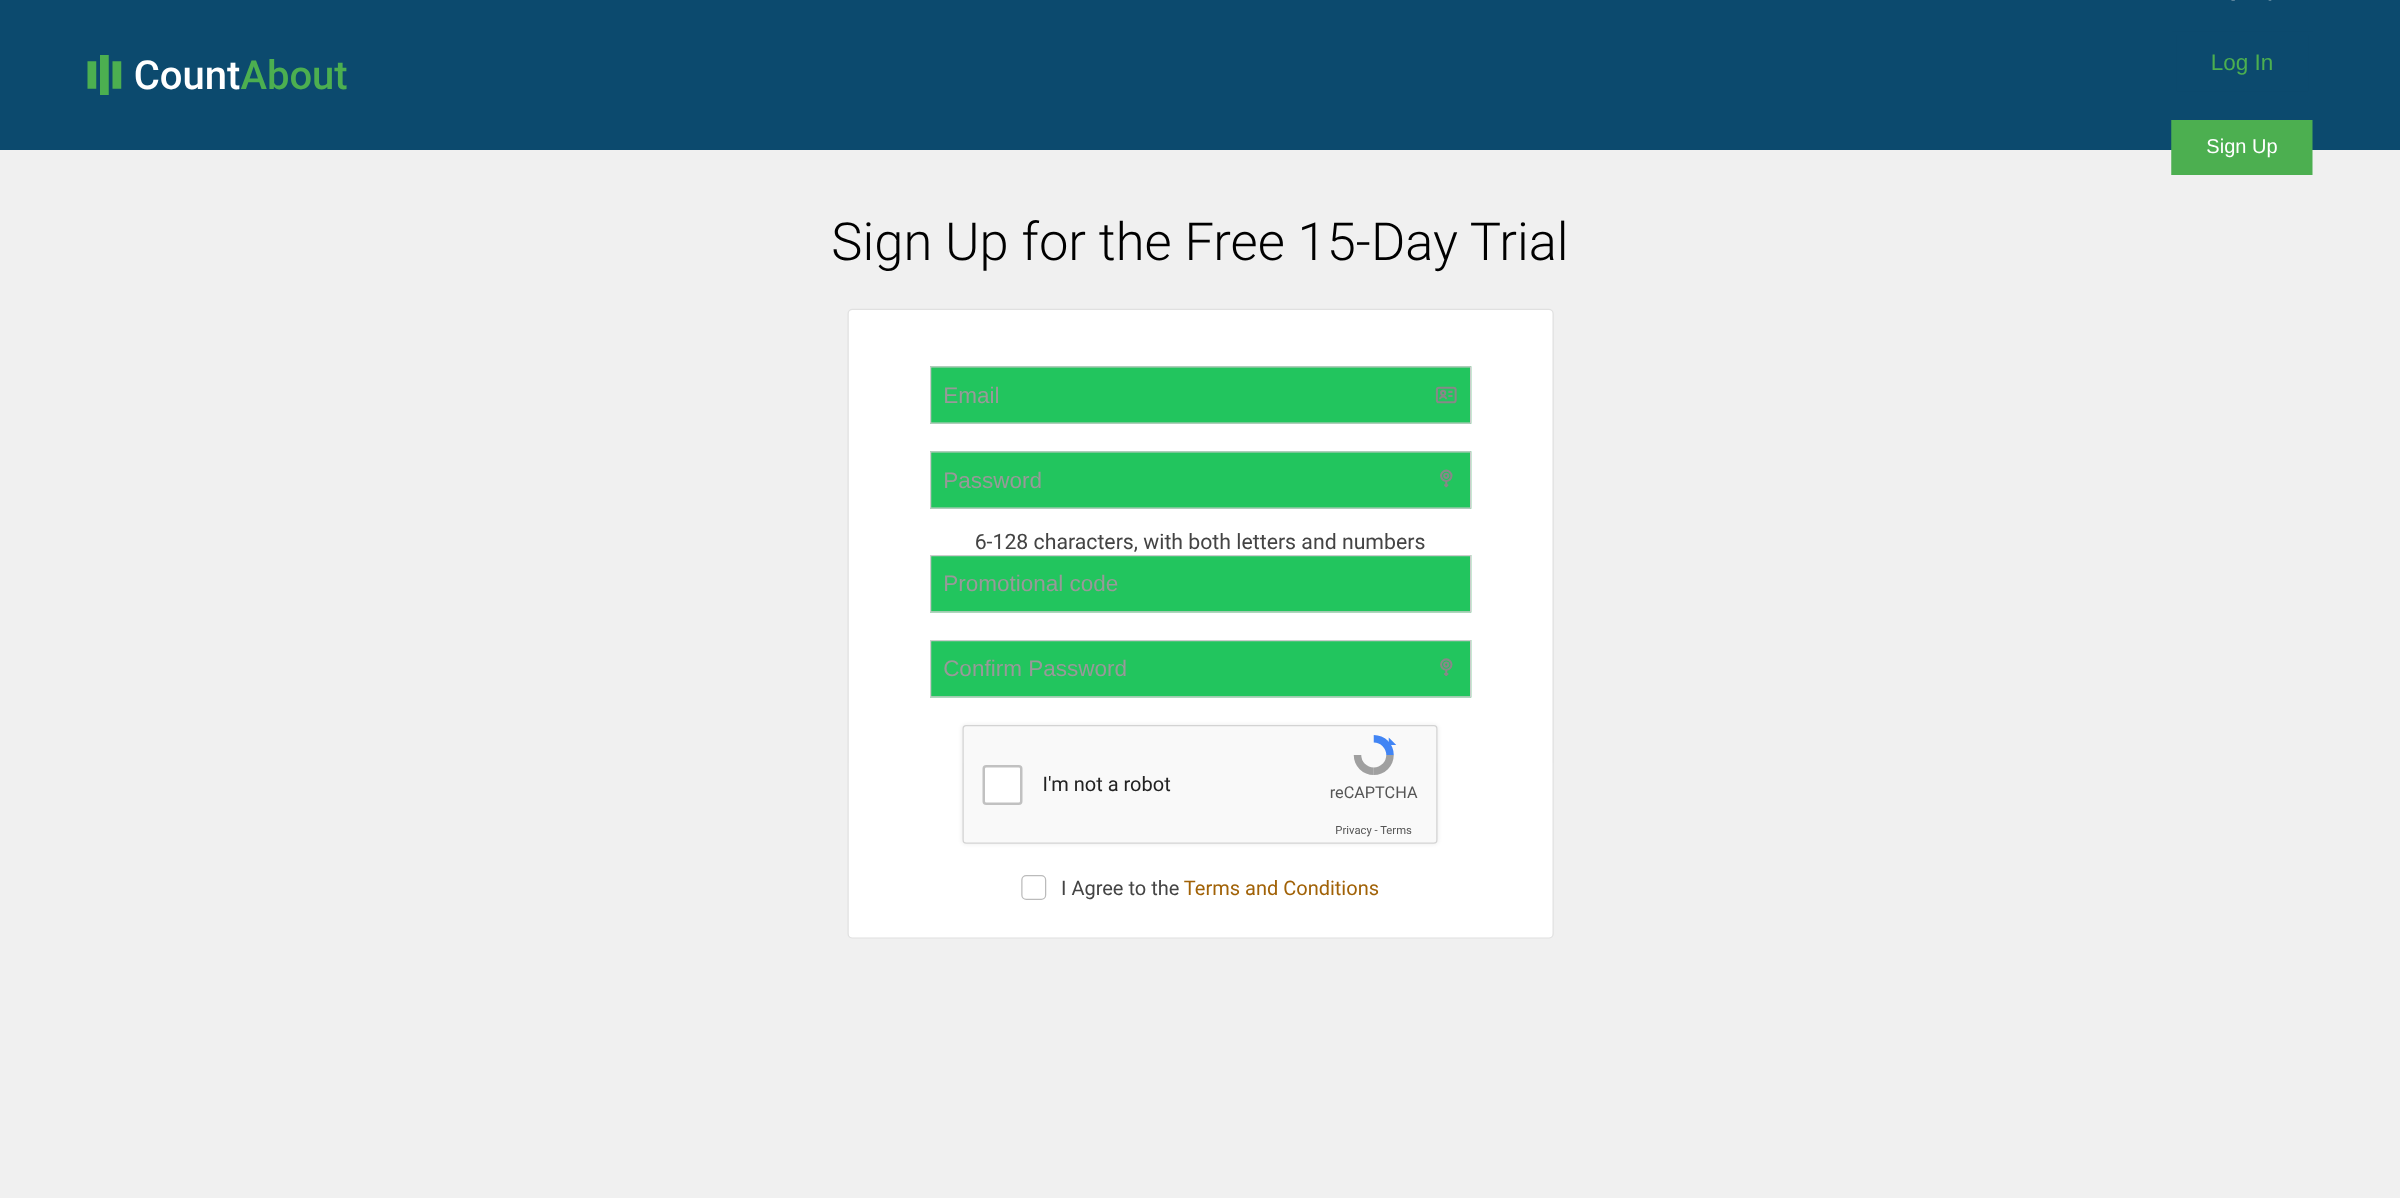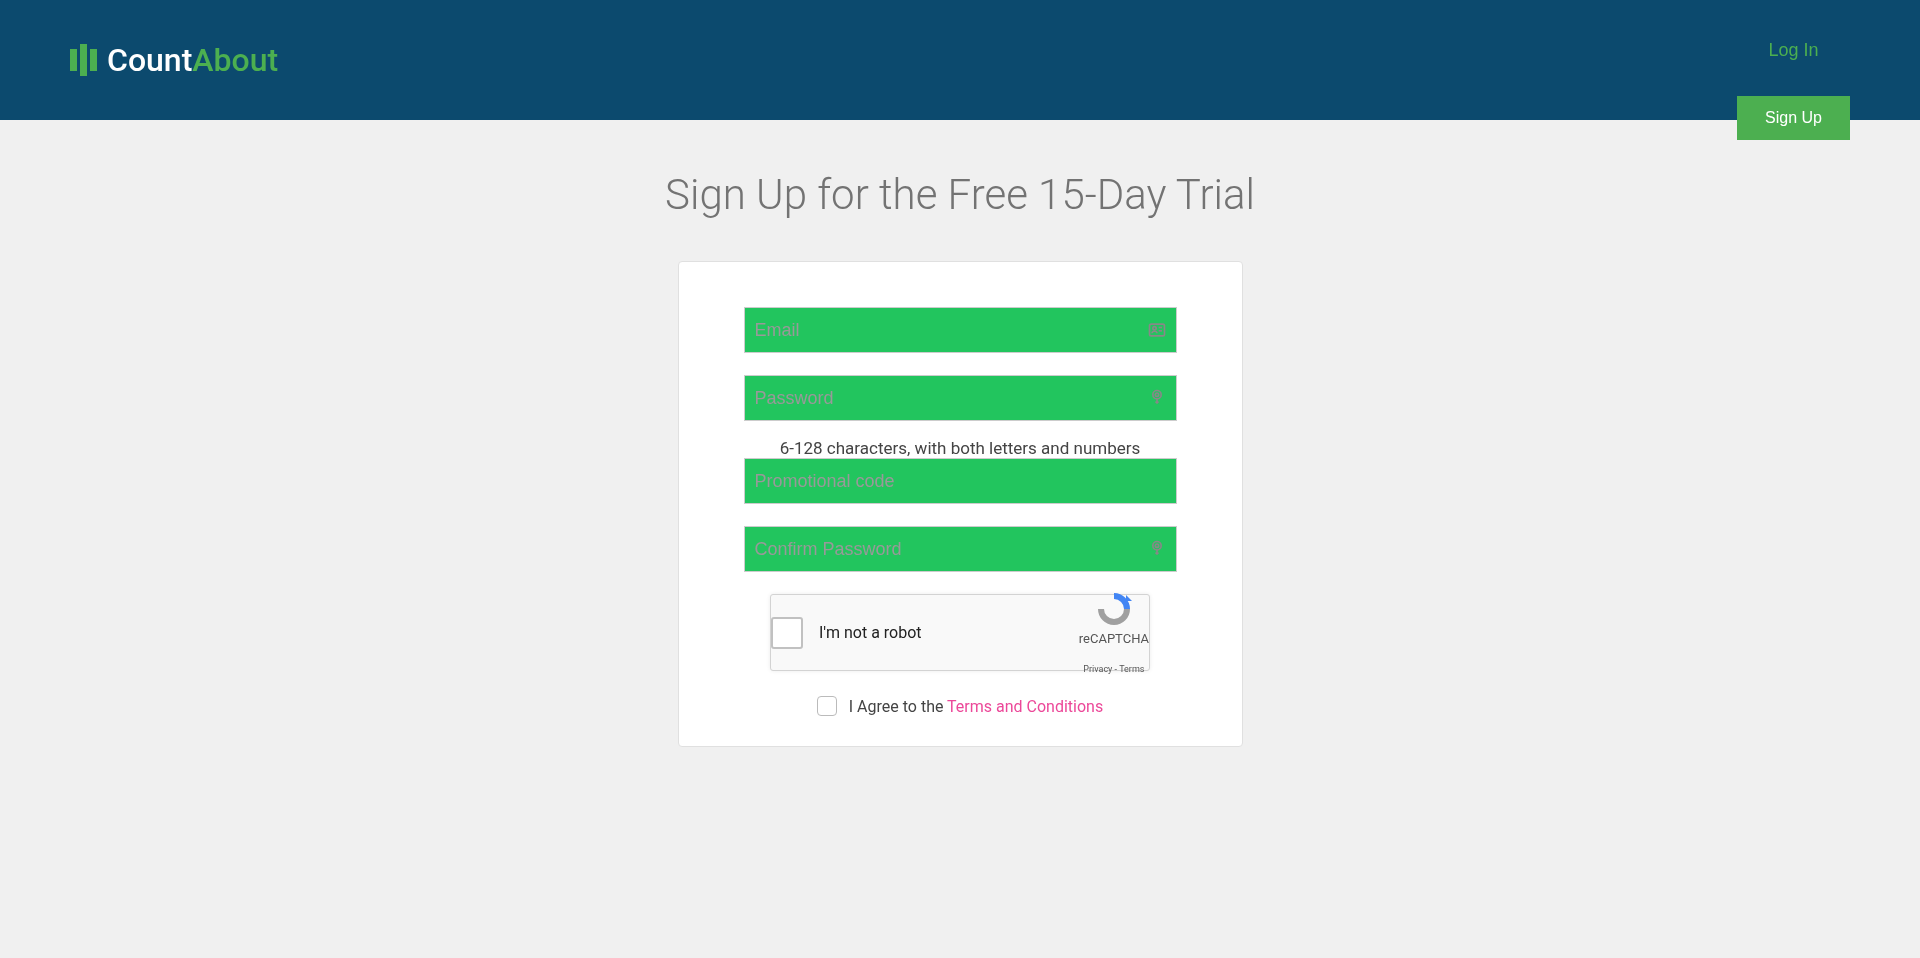--- a/index.html
+++ b/index.html
@@ -88,22 +88,22 @@
     .main {
       padding-top: 50px;
       display: flex;
       flex-direction: column;
       align-items: center;
     }
     
     .page-title {
       font-size: 42px;
       font-weight: 300;
-      color: #737373;
-      margin-bottom: 42px;
+      color: #000000;
+      margin-bottom: 28px;
     }
     
     .form-card {
       background: #fff;
       width: 565px;
       border: 1px solid #e0e0e0;
       border-radius: 4px;
       padding: 45px 65px 30px 65px;
     }
     
@@ -138,27 +138,27 @@
     
     .hint-text {
       text-align: center;
       font-size: 17px;
       color: #444;
       margin-top: -5px;
     }
     
     .recaptcha-box {
       width: 380px;
-      height: 77px;
+      height: 95px;
       border: 1px solid #d3d3d3;
       background: #f9f9f9;
       margin: 0 auto 25px auto;
       display: flex;
       align-items: center;
-      padding: 0 0;
+      padding: 0 15px;
       border-radius: 3px;
       box-shadow: 0 0 4px rgba(0,0,0,0.08);
     }
     
     .recaptcha-checkbox {
       width: 32px;
       height: 32px;
       border: 2px solid #c1c1c1;
       border-radius: 3px;
       background: #fff;
@@ -212,21 +212,21 @@
       background: #fff;
       cursor: pointer;
       flex-shrink: 0;
     }
     
     .terms-text {
       color: #444;
     }
     
     .terms-link {
-      color: #ec4899;
+      color: #a16207;
       text-decoration: none;
       cursor: pointer;
     }
   </style>
 </head>
 <body>
 
 <header class="header">
   <div class="logo">
     <div class="logo-icon">

